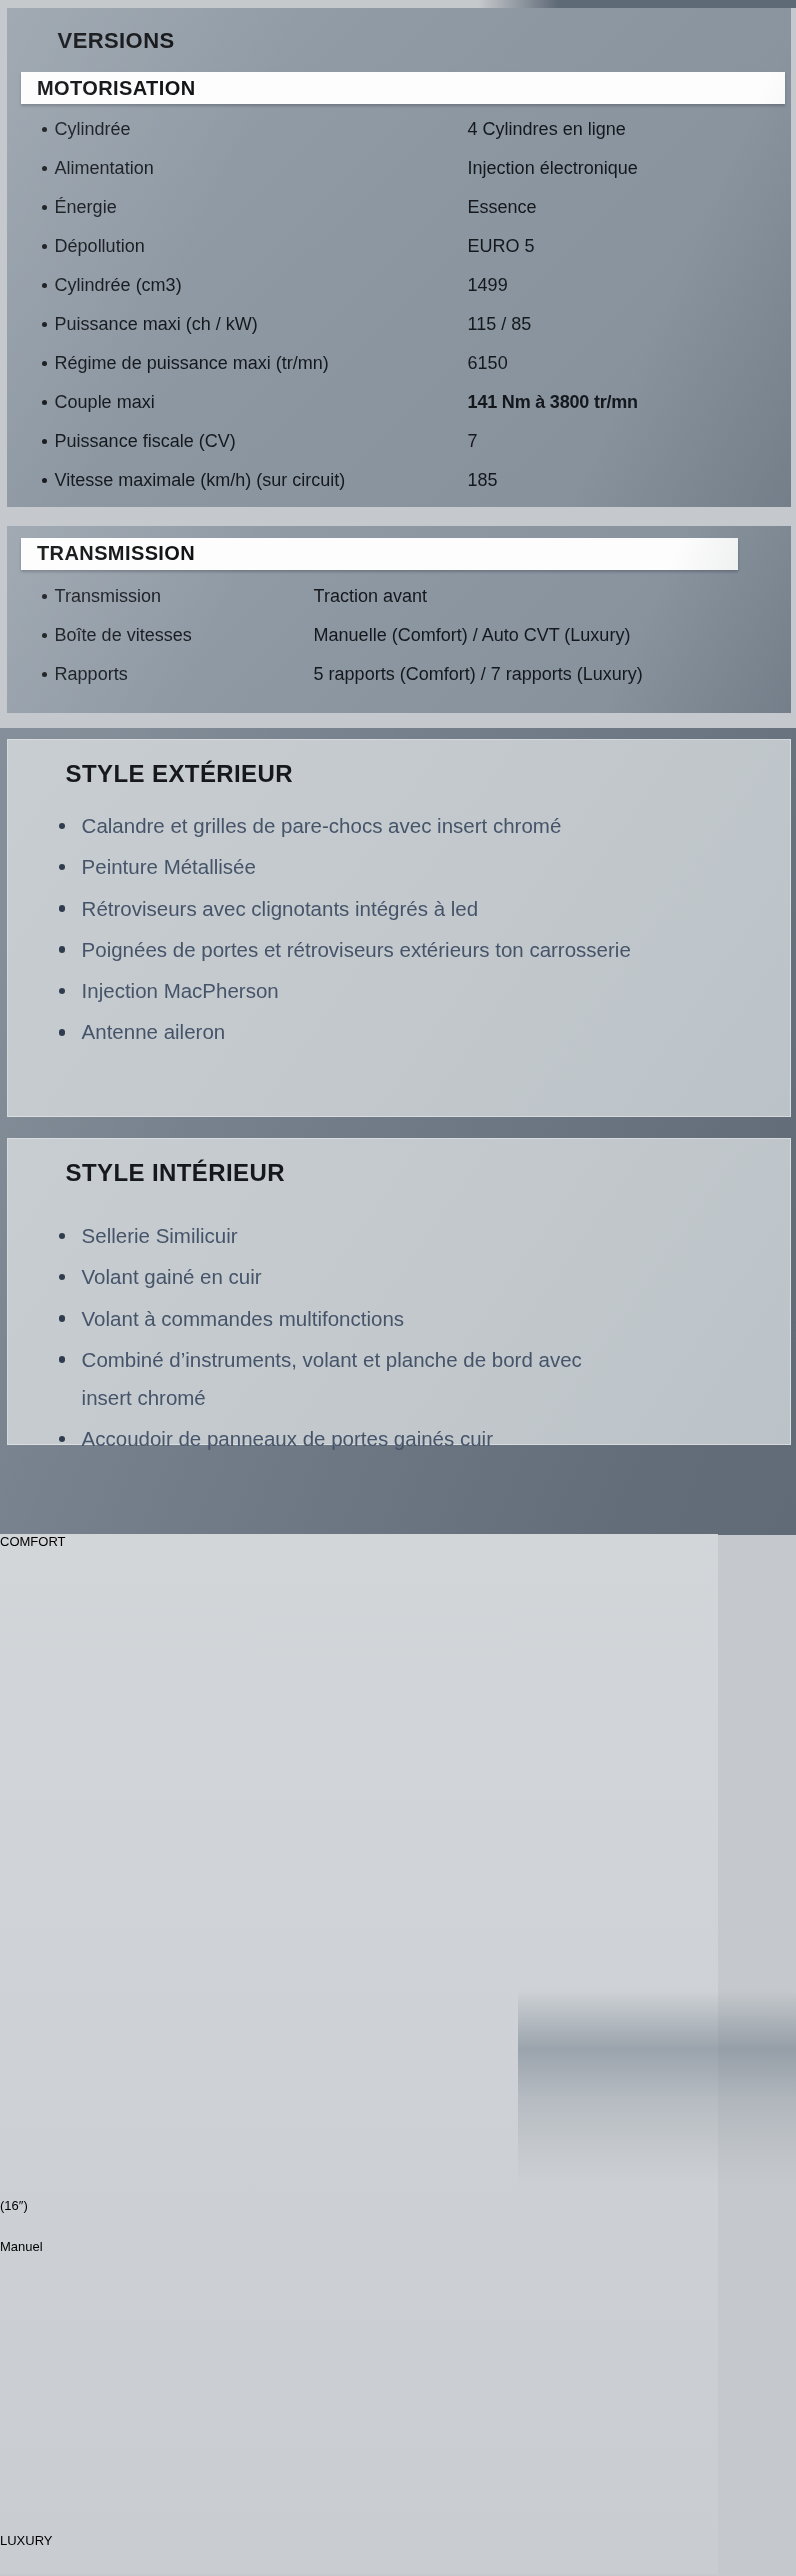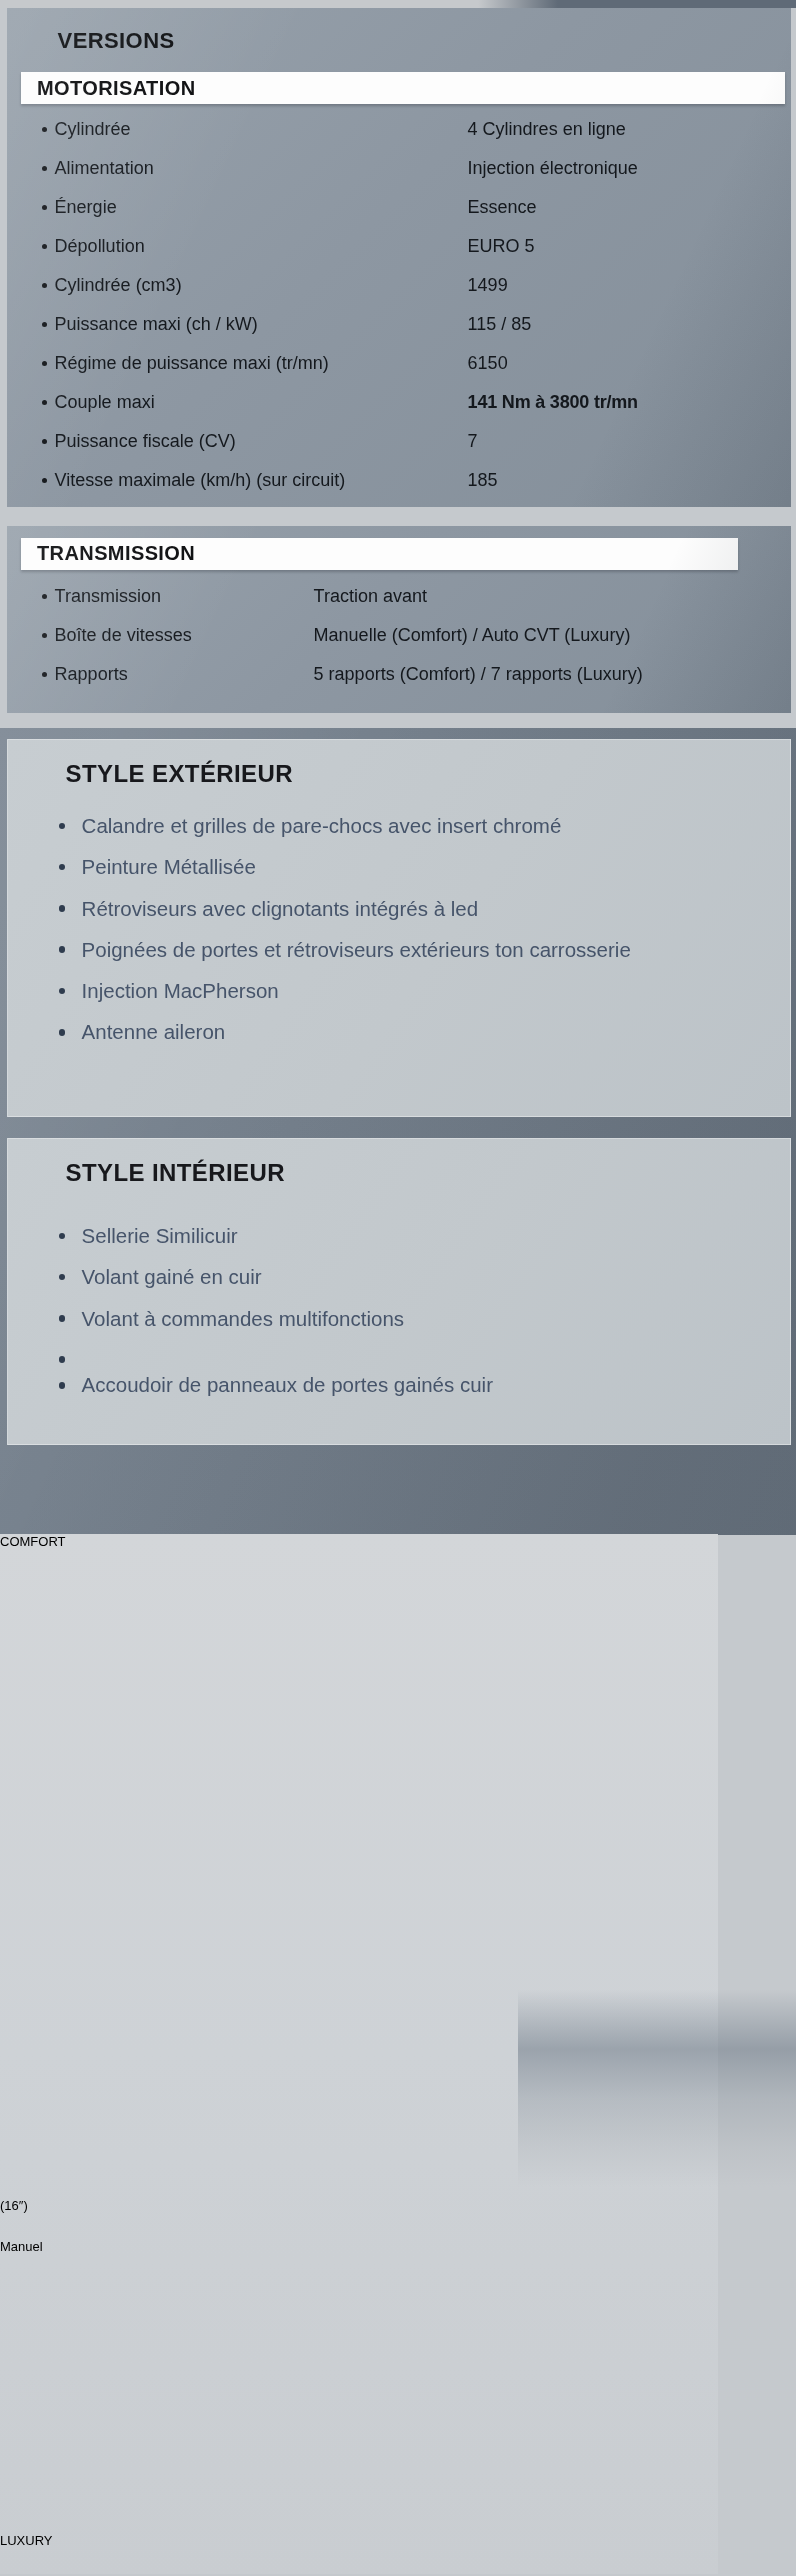--- a/index.html
+++ b/index.html
@@ -220,20 +220,21 @@
         <li>
           <span class="style-bullet"></span>
           <span class="style-text">Volant gainé en cuir</span>
         </li>
         <li>
           <span class="style-bullet"></span>
           <span class="style-text">Volant à commandes multifonctions</span>
         </li>
         <li>
           <span class="style-bullet"></span>
+          <span class="style-text">Combiné d’instruments, volant et planche de bord avec insert chromé</span>
         </li>
         <li>
           <span class="style-bullet"></span>
           <span class="style-text">Accoudoir de panneaux de portes gainés cuir</span>
         </li>
       </ul>
   </div>
 
   <div id="compare">
     <div class="photo-band"></div>

